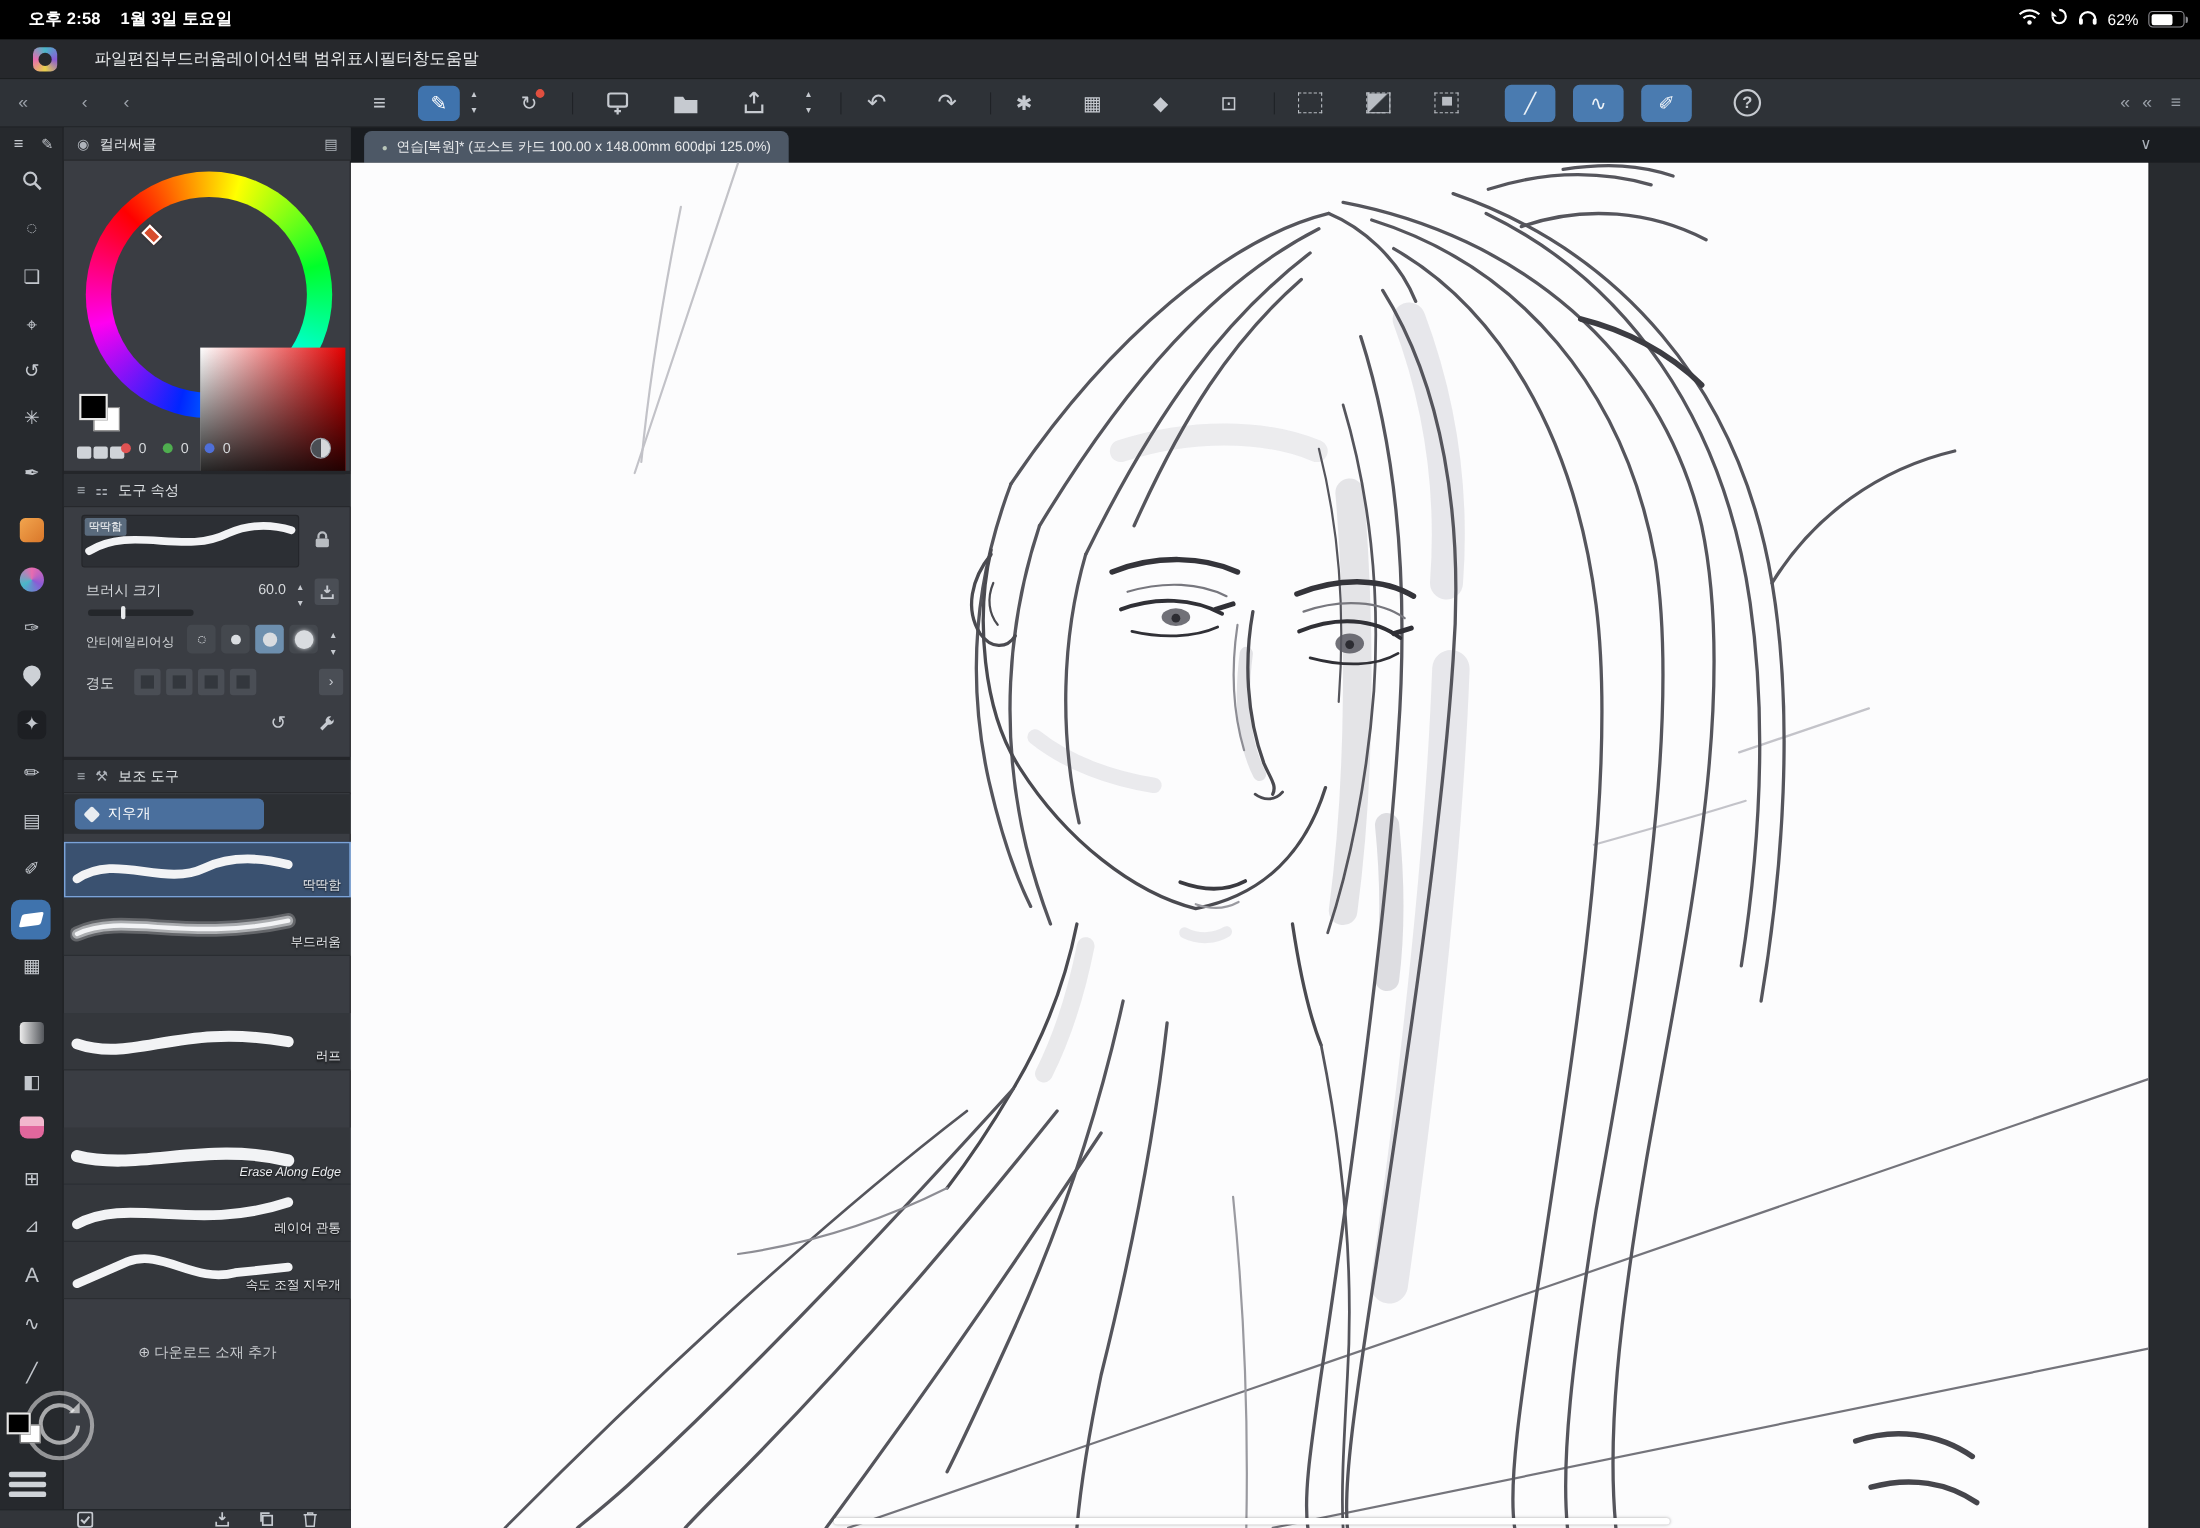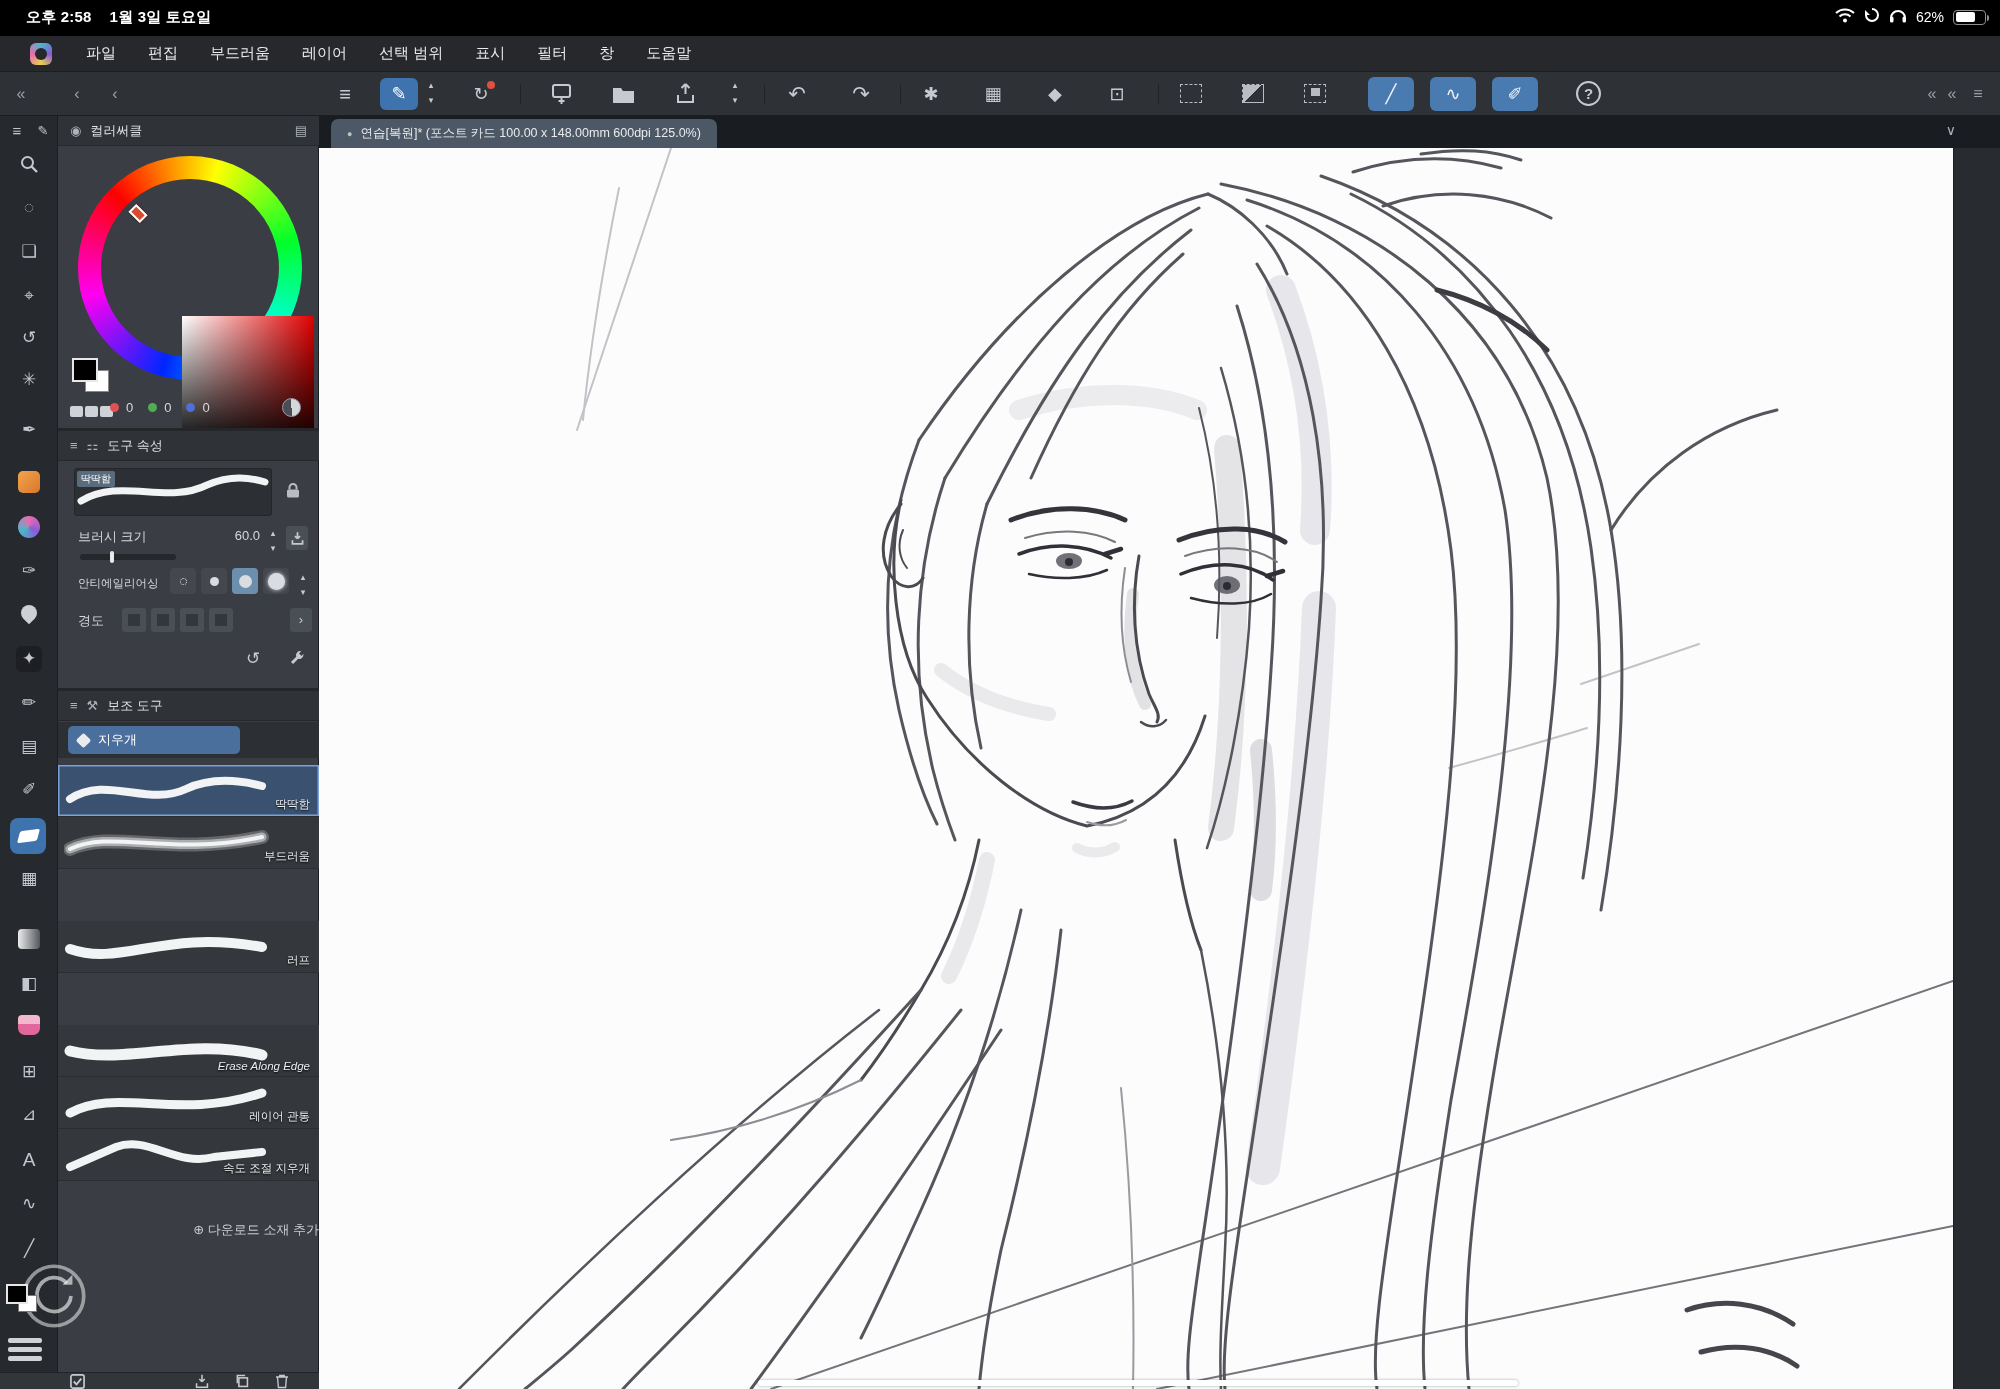--- a/index.html
+++ b/index.html
@@ -10,21 +10,21 @@
   .statusbar .left{position:absolute;left:26px;top:8px;font-size:15px;font-weight:bold;letter-spacing:.2px;}
   .statusbar .left span{margin-right:18px;}
   .statusbar .right{position:absolute;right:14px;top:7px;display:flex;align-items:center;gap:9px;}
   .batt{position:relative;width:33px;height:15px;border:1.5px solid #8e8e93;border-radius:4px;}
   .batt .fill{position:absolute;left:1.5px;top:1.5px;bottom:1.5px;width:62%;background:#fff;border-radius:2px;}
   .batt:after{content:"";position:absolute;right:-4px;top:4px;width:2.5px;height:6px;background:#8e8e93;border-radius:0 2px 2px 0;}
   
   .menubar{position:absolute;left:0;top:36px;width:2000px;height:36px;background:#26282c;border-bottom:1px solid #1b1d20;display:flex;align-items:center;}
   .logo{width:22px;height:22px;margin-left:30px;border-radius:6px;background:conic-gradient(#49b8c8,#8a5bd6,#e8d24a,#e86bb0,#49b8c8);position:relative;}
   .logo:after{content:"";position:absolute;inset:5px;border-radius:50%;background:#26282c;}
-  .menubar .items{display:flex;gap:32px;margin-left:34px;color:#e8eaec;font-size:15px;}
+  .menubar .items{display:flex;margin-left:34px;color:#e8eaec;font-size:15px;}
   .menubar .items span{cursor:default;}
   
   .toolbar{position:absolute;left:0;top:72px;width:2000px;height:44px;background:#2e3237;border-bottom:1px solid #1b1d20;color:#c6cad0;}
   .tbi{position:absolute;top:8px;width:30px;height:28px;line-height:28px;text-align:center;font-size:18px;color:#c6cad0;}
   .tbtn{position:absolute;top:6px;width:38px;height:32px;border-radius:6px;background:#3f73ad;color:#fff;text-align:center;line-height:32px;font-size:18px;}
   .bluebtn{position:absolute;top:5px;width:46px;height:34px;border-radius:6px;background:#4a7bb0;color:#eef3f8;text-align:center;line-height:34px;font-size:18px;}
   .stepcol{position:absolute;top:6px;width:14px;display:flex;flex-direction:column;align-items:center;font-size:9px;color:#c6cad0;line-height:15px;}
   .selbox{position:absolute;top:12px;width:22px;height:19px;border:1.6px dashed #b9bdc3;}
   .helpc{position:absolute;top:9px;width:25px;height:25px;border:2px solid #c6cad0;border-radius:50%;text-align:center;line-height:22px;font-size:15px;font-weight:bold;color:#c6cad0;}
   .reddot:after{content:"";position:absolute;right:1px;top:1px;width:8px;height:8px;border-radius:50%;background:#e04f3f;}
@@ -78,21 +78,21 @@
   .hardsq i{width:12px;height:12px;background:#33373d;}
   .smbtn{width:22px;height:24px;border-radius:3px;background:#4a4e55;color:#c6cad0;text-align:center;line-height:24px;font-size:13px;}
   
   .subchiprow{position:absolute;left:0;width:261px;height:36px;background:#2c2f33;}
   .subchip{position:absolute;left:10px;top:4px;width:172px;height:28px;background:#4a6f9d;border-radius:5px;display:flex;align-items:center;gap:9px;padding-left:10px;color:#fff;font-size:13px;}
   .diam{width:11px;height:11px;background:#e8ecf0;transform:rotate(45deg);border-radius:2px;}
   .subitem{position:absolute;left:0;width:261px;height:52px;background:#34373c;border-bottom:1px solid #2a2d31;}
   .subitem.sel{background:#3a5170;box-shadow:inset 0 0 0 1.5px #7aa2d8;}
   .subitem svg{position:absolute;left:6px;top:6px;}
   .subname{position:absolute;right:9px;bottom:4px;color:#eceef1;font-size:11.5px;text-shadow:0 1px 2px #000;}
-  .addrow{position:absolute;left:0;width:261px;text-align:right;color:#c9ccd0;font-size:13px;}
+  .addrow{position:absolute;left:0;width:261px;text-align:center;color:#c9ccd0;font-size:13px;}
   
   .pbottom{position:absolute;left:0;top:1372px;width:319px;height:17px;background:#32353a;border-top:1px solid #202327;display:flex;align-items:center;}
   .pbottom svg{display:block;}
   .rstrip{position:absolute;left:1953px;top:148px;width:47px;height:1241px;background:#282b2f;border-left:1px solid #1b1d20;}
   
   .canvas{position:absolute;left:319px;top:148px;width:1634px;height:1241px;background:#fcfcfd;}
   .homebar{position:absolute;left:758px;top:1380px;width:760px;height:6px;border-radius:3px;background:#fff;box-shadow:0 0 3px rgba(0,0,0,.35);}
   .navcircle{position:absolute;left:20px;top:1262px;width:68px;height:68px;}
   .microsw{position:absolute;left:6px;top:1284px;}
   .microsw .b{position:absolute;left:0;top:0;width:22px;height:20px;background:#000;border:2px solid #e6e6e6;}

